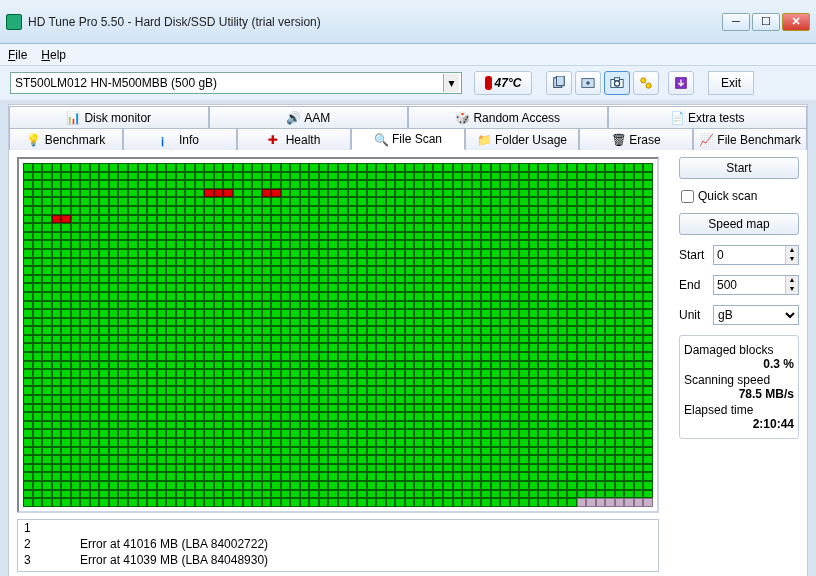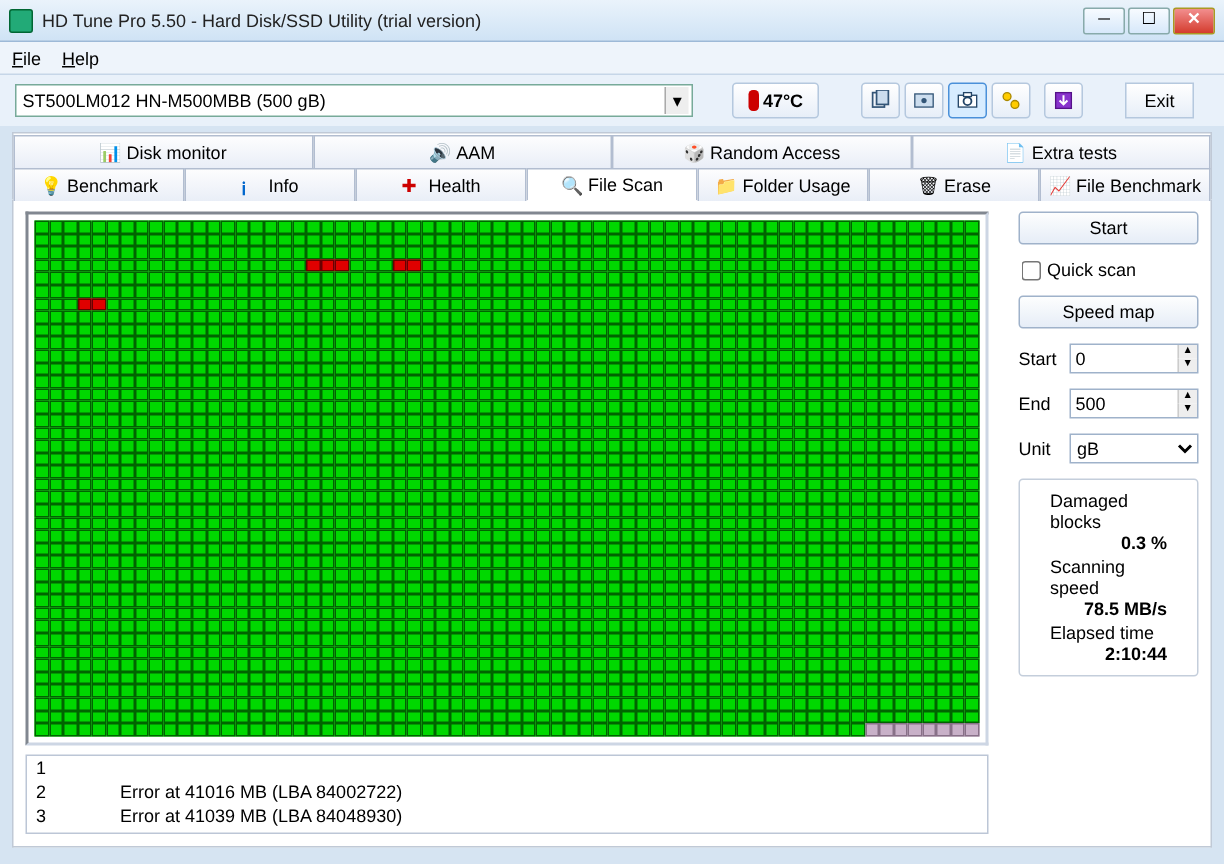--- a/index.html
+++ b/index.html
@@ -1,36 +1,36 @@
 <!DOCTYPE html>
 <html><head>
 <meta charset="utf-8">
 <style>
 * { box-sizing: border-box; margin: 0; padding: 0; font-family: "Segoe UI", Tahoma, sans-serif; font-size: 12px; }
 body { background: #d6e4f2; width: 816px; height: 576px; overflow: hidden; }
 
 
-.titlebar { height: 28px; background: linear-gradient(#eaf3fb, #cfe3f5); display: flex; align-items: center; padding: 0 6px; border-bottom: 1px solid #9db9d7; }
+.titlebar { height: 44px; background: linear-gradient(#eaf3fb, #cfe3f5); display: flex; align-items: center; padding: 0 6px; border-bottom: 1px solid #9db9d7; }
 .titlebar .ticon { width: 16px; height: 16px; background: #2a7; border-radius: 2px; margin-right: 6px; border: 1px solid #063; }
 .titlebar .ttitle { flex: 1; color: #222; }
 .winbtns { display: flex; gap: 2px; }
 .winbtn { width: 28px; height: 18px; border: 1px solid #8aa; background: linear-gradient(#f7fbff,#d7e8fa); border-radius: 2px; display:flex;align-items:center;justify-content:center; cursor:pointer;}
 .winbtn.close { background: linear-gradient(#f28e8e,#d43c2e); border-color:#a92; color:#fff; font-weight:bold;}
 .winbtn span { font-size:11px; line-height:1; }
 
 
 .menubar { height: 22px; background:#eef4fb; display:flex; align-items:center; padding:0 8px; gap:14px; border-bottom:1px solid #c6d6e8;}
 .menubar span { cursor:pointer; }
 .menubar u { text-decoration: underline; }
 
 
-.toolbar { height: 34px; display:flex; align-items:center; padding:4px 10px; gap:20px; background:#e9f1fa; }
+.toolbar { height: 34px; display:flex; align-items:center; padding:4px 10px; gap:6px; background:#e9f1fa; }
 .driveselect { flex:0 0 452px; height:22px; border:1px solid #7a9; background:#fff; display:flex; align-items:center; padding:0 4px; position:relative;}
 .driveselect .arrow { position:absolute; right:2px; width:16px; text-align:center; background:#eee; border-left:1px solid #aaa; height:18px; line-height:18px;}
-.temp { width:58px; height:24px; border:1px solid #b5c8de; background:linear-gradient(#fff,#e7eef8); border-radius:3px; display:flex;align-items:center;justify-content:center;gap:3px; margin-left:6px;}
+.temp { width:58px; height:24px; border:1px solid #b5c8de; background:linear-gradient(#fff,#e7eef8); border-radius:3px; display:flex;align-items:center;justify-content:center;gap:3px; margin-left:6px;font-style:italic;}
 .temp .therm { width:7px;height:14px;background:#c00;border-radius:3px;position:relative;}
 .tbtns { display:flex; gap:3px; margin-left:8px; }
 .tbtn { width:26px;height:24px;border:1px solid #b5c8de;background:linear-gradient(#fff,#e7eef8);border-radius:3px;display:flex;align-items:center;justify-content:center;cursor:pointer;}
 .tbtn svg { width:14px;height:14px; }
 .exitbtn { width:46px;height:24px;border:1px solid #b5c8de;background:linear-gradient(#fff,#e7eef8);border-radius:0;display:flex;align-items:center;justify-content:center;cursor:pointer;margin-left:8px;}
 
 
 .tabrows { background:#fff; border:1px solid #c0c9d6; margin:4px 8px 0 8px; border-bottom:none;}
 .tabrow { display:flex; height:22px; }
 .tab { flex:1; border:1px solid #b2bdd0; border-bottom:none; background:linear-gradient(#fdfdfe,#e9eef7); display:flex;align-items:center;justify-content:center;gap:5px;cursor:pointer; position:relative; top:1px;}
@@ -56,21 +56,21 @@
 .fieldrow { display:flex; align-items:center; gap:4px;}
 .fieldrow label { width:30px;}
 .fieldrow .spin { flex:1; border:1px solid #9fb2ca; height:20px; display:flex; background:#fff;}
 .fieldrow .spin input { border:none; width:100%; padding:0 3px; font-size:12px;}
 .fieldrow .spin .spbtns { width:16px; display:flex; flex-direction:column;}
 .fieldrow .spin .sp { flex:1; border-left:1px solid #ccc; background:#eee; font-size:7px; text-align:center; line-height:8px; cursor:pointer;}
 .fieldrow select { flex:1; height:20px; border:1px solid #9fb2ca; background:#fff;}
 .legend { border:1px solid #c4cedb; border-radius:3px; padding:4px 6px; font-size:11px;}
 .legend .lrow{display:flex;align-items:center;gap:4px;margin:1px 0;}
 .legend .sw{width:10px;height:10px;border:1px solid #333;}
-.stats { border:1px solid #c4cedb; border-radius:3px; padding:5px 20px; font-size:11px;}
+.stats { border:1px solid #c4cedb; border-radius:3px; padding:5px 4px; font-size:11px;}
 .stats .srow { margin:2px 0;}
 .stats .srow .v { text-align:right; font-weight:bold; font-size:12px;}
 </style>
 </head>
 <body>
 
 <div class="titlebar">
   <div class="ticon"></div>
   <div class="ttitle">HD Tune Pro 5.50 - Hard Disk/SSD Utility (trial version)</div>
   <div class="winbtns">

